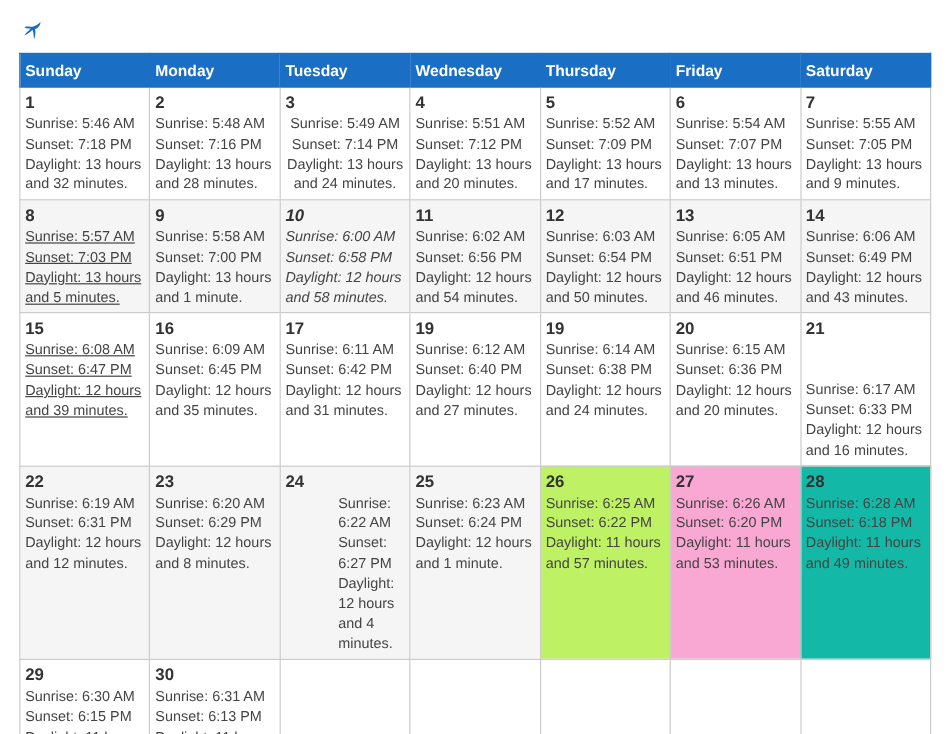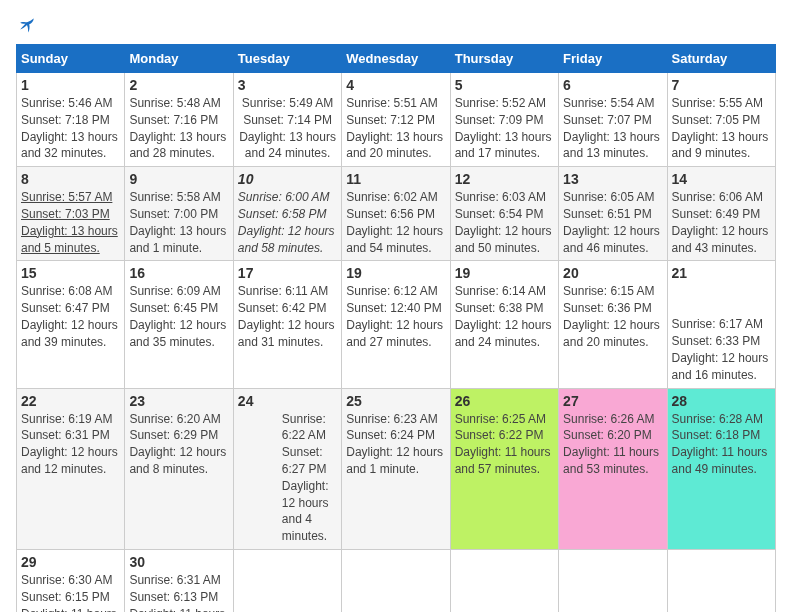--- a/index.html
+++ b/index.html
@@ -204,40 +204,40 @@
         <td style="background: rgb(245, 245, 245);">
           <span class="day-number">14</span>
           <div class="day-info" style="white-space: pre-line;">Sunrise: 6:06 AM
 Sunset: 6:49 PM
 Daylight: 12 hours and 43 minutes.</div>
         </td>
       </tr>
       <tr>
         <td>
           <span class="day-number">15</span>
-          <div class="day-info" style="white-space: pre-line;">Sunrise: 6:08 AM
+          <div class="day-info" style="white-space: pre-line; text-decoration: underline;">Sunrise: 6:08 AM
 Sunset: 6:47 PM
 Daylight: 12 hours and 39 minutes.</div>
         </td>
         <td>
           <span class="day-number">16</span>
           <div class="day-info" style="white-space: pre-line;">Sunrise: 6:09 AM
 Sunset: 6:45 PM
 Daylight: 12 hours and 35 minutes.</div>
         </td>
         <td>
           <span class="day-number">17</span>
           <div class="day-info" style="white-space: pre-line;">Sunrise: 6:11 AM
 Sunset: 6:42 PM
 Daylight: 12 hours and 31 minutes.</div>
         </td>
         <td>
           <span class="day-number">19</span>
           <div class="day-info" style="white-space: pre-line;">Sunrise: 6:12 AM
-Sunset: 12:40 PM
+Sunset: 6:40 PM
 Daylight: 12 hours and 27 minutes.</div>
         </td>
         <td>
           <span class="day-number">19</span>
           <div class="day-info" style="white-space: pre-line;">Sunrise: 6:14 AM
 Sunset: 6:38 PM
 Daylight: 12 hours and 24 minutes.</div>
         </td>
         <td>
           <span class="day-number">20</span>
@@ -282,21 +282,21 @@
           <div class="day-info" style="white-space: pre-line;">Sunrise: 6:25 AM
 Sunset: 6:22 PM
 Daylight: 11 hours and 57 minutes.</div>
         </td>
         <td style="background: #f9a8d4;">
           <span class="day-number">27</span>
           <div class="day-info" style="white-space: pre-line;">Sunrise: 6:26 AM
 Sunset: 6:20 PM
 Daylight: 11 hours and 53 minutes.</div>
         </td>
-        <td style="background: #5eead4;">
+        <td style="background: #14b8a6;">
           <span class="day-number">28</span>
           <div class="day-info" style="white-space: pre-line;">Sunrise: 6:28 AM
 Sunset: 6:18 PM
 Daylight: 11 hours and 49 minutes.</div>
         </td>
       </tr>
       <tr>
         <td>
           <span class="day-number">29</span>
           <div class="day-info" style="white-space: pre-line;">Sunrise: 6:30 AM

